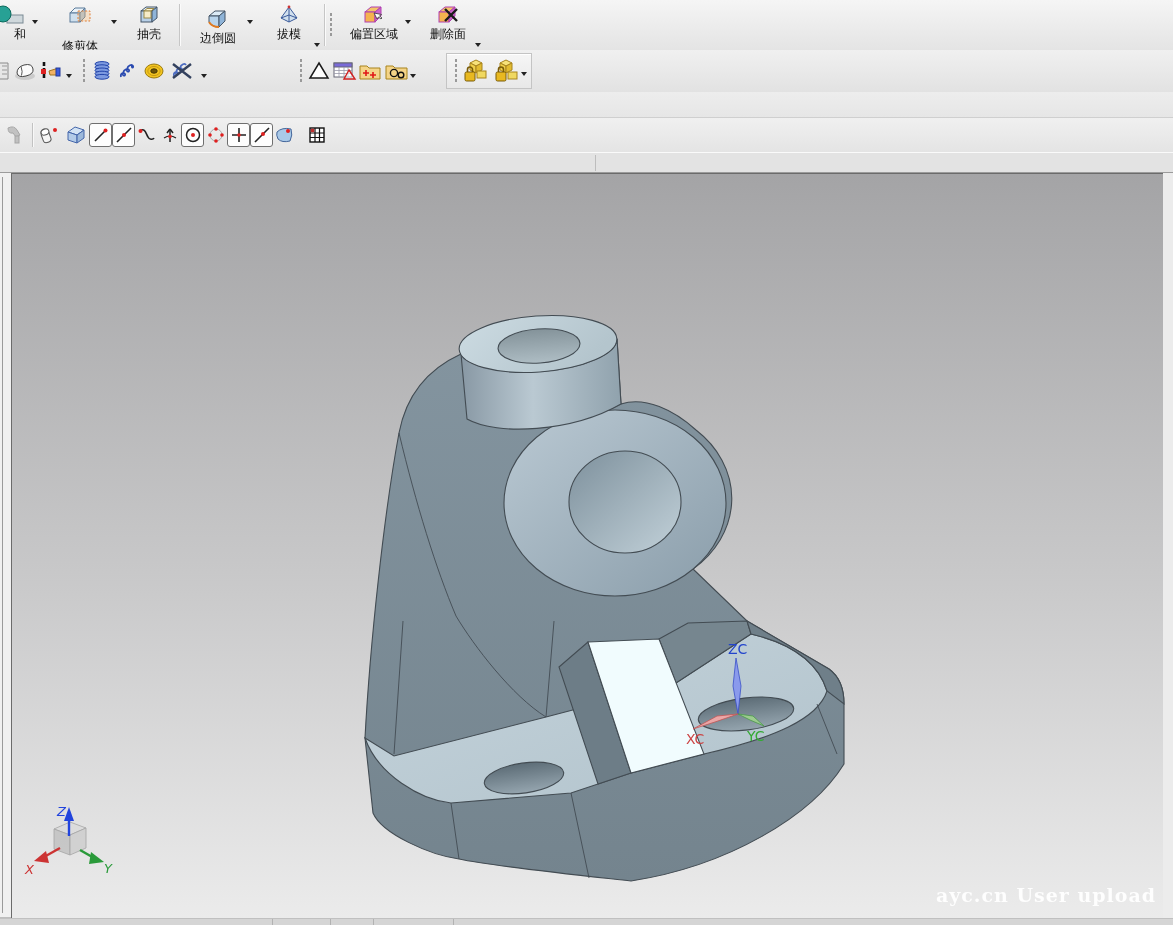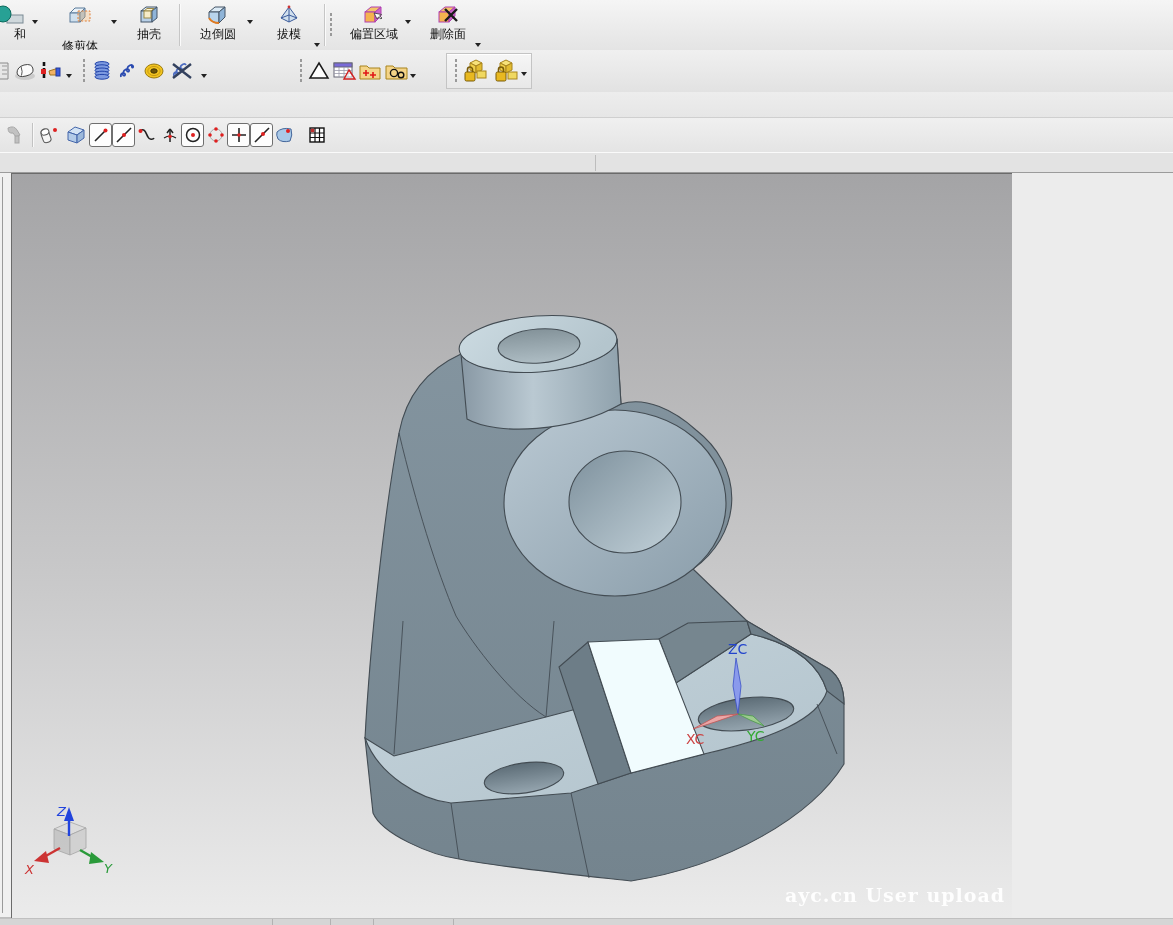--- a/index.html
+++ b/index.html
@@ -38,21 +38,21 @@
   
   .snapbtn { width:23px; height:24px; display:flex; align-items:center; justify-content:center;
              border:1px solid transparent; border-radius:3px; }
   .snapbtn.pressed { background:#fdfdfd; border:1px solid #6f6f6f; }
   .snapsep { width:1px; height:24px; background:#c2c2c2; margin:0 4px; box-shadow:1px 0 0 #f8f8f8; }
 
   
   .leftstrip { position:absolute; top:173px; left:0; width:11px; height:745px;
                background:#f0f0f0; border-bottom:1px solid #bdbdbd; }
   .leftstrip .l1 { position:absolute; left:2px; top:4px; bottom:4px; width:1px; background:#9a9a9a; }
-  .gfx { position:absolute; top:173px; left:11px; width:1001px; height:745px;
+  .gfx { position:absolute; top:173px; left:11px; width:1152px; height:745px;
          background:linear-gradient(#a4a4a6 0%, #c9c9ca 55%, #ebebeb 100%);
          border-top:1px solid #6b6b6b; border-left:1px solid #6b6b6b; }
   .gfx svg { position:absolute; left:0; top:0; }
   .watermark { position:absolute; right:7px; bottom:12px; font-family:"DejaVu Serif", serif;
                font-weight:bold; font-size:19px; letter-spacing:1px; color:rgba(255,255,255,0.92); }
 
   .statusbar { position:absolute; top:918px; left:0; right:0; height:7px;
                background:#d5d5d5; border-top:1px solid #c0c0c0; }
   .statusbar i { position:absolute; top:0; bottom:0; width:1px; background:#b2b2b2; }
 
@@ -103,21 +103,21 @@
           <rect x="7" y="8" width="7" height="7" fill="#f7ecc8" stroke="#9a8a4a"></rect>
         </svg>
       </span>
       <span class="lblrow">
           <span class="tb-label">抽壳</span>
         </span>
     </div>
 
     <div class="vsep"></div>
 
-    <div class="tb-btn" style="width:74px;">
+    <div class="tb-btn" style="width:74px;justify-content:center;">
       <span class="ic">
         <svg width="26" height="24">
           <path d="M4,9 L10,4 L20,4 L14,9 Z" fill="#dcebf6" stroke="#456"></path>
           <path d="M4,9 L14,9 L14,20 Q7,20 4,15 Z" fill="#b8d4ec" stroke="#456"></path>
           <path d="M14,9 L20,4 L20,14 L14,20 Z" fill="#8fb4d8" stroke="#456"></path>
           <path d="M4,15 Q7,20 14,20" fill="none" stroke="#e07a20" stroke-width="2"></path>
         </svg>
       </span>
       <span class="lblrow">
           <span class="tb-label">边倒圆</span>

